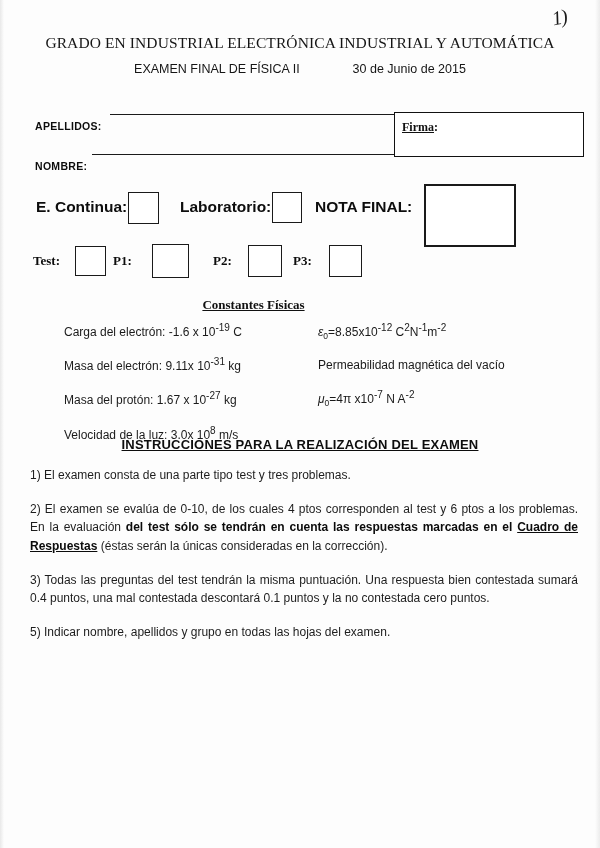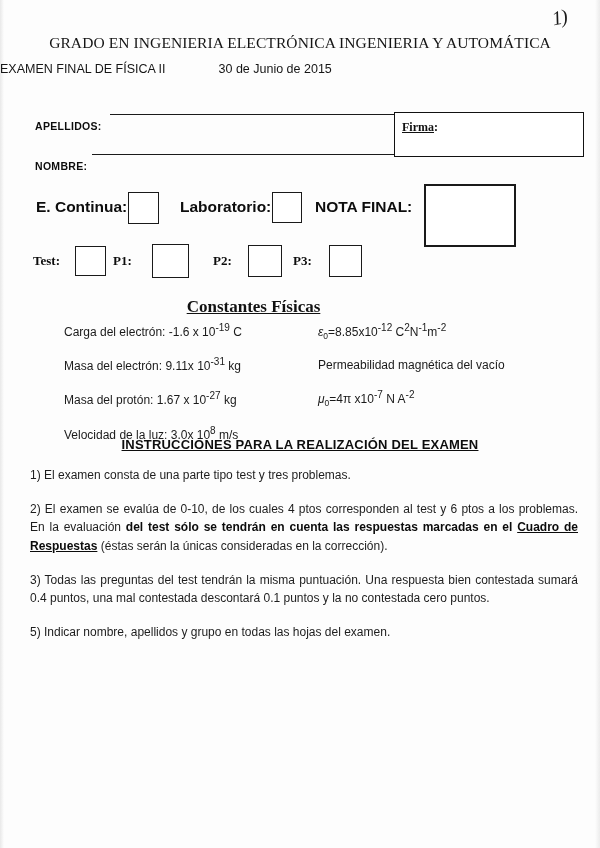--- a/index.html
+++ b/index.html
@@ -57,20 +57,21 @@
     text-align: center;
     font-family: "Liberation Serif", serif;
     font-size: 15.5px;
     letter-spacing: 0.1px;
     color: #151515;
     white-space: nowrap;
   }
   .exam-line {
     left: 0; top: 62px;
     width: 600px;
+    text-align: center;
     font-size: 12.5px;
     color: #151515;
   }
   .exam-line .spacer { display: inline-block; width: 46px; }
 
   
   .field-label {
     font-size: 10.5px;
     font-weight: bold;
     letter-spacing: 0.3px;
@@ -133,21 +134,21 @@
   .box-p1   { left: 152px; top: 244px; width: 35px; height: 32px; }
   .box-p2   { left: 248px; top: 245px; width: 32px; height: 30px; }
   .box-p3   { left: 329px; top: 245px; width: 31px; height: 30px; }
 
   
   .constants-title {
     left: 0; top: 297px;
     width: 507px;
     text-align: center;
     font-family: "Liberation Serif", serif;
-    font-size: 17px;
+    font-size: 13px;
     font-weight: bold;
     text-decoration: underline;
     color: #111111;
   }
   .const-col-left  { left: 64px;  top: 322px; width: 260px; }
   .const-col-right { left: 318px; top: 322px; width: 270px; }
   .const-item {
     font-size: 12px;
     color: #1a1a1a;
     margin-bottom: 17px;
@@ -185,21 +186,21 @@
   .instr-p u { text-decoration: underline; }
   .instr-p.loose { line-height: 1.72; }
 </style>
 </head>
 <body>
 
 <div id="page">
 
   <div class="abs hand-mark">1)</div>
 
-  <div class="abs degree-title">GRADO EN INGENIERIA ELECTRÓNICA INGENIERIA Y AUTOMÁTICA</div>
+  <div class="abs degree-title">GRADO EN INDUSTRIAL ELECTRÓNICA INDUSTRIAL Y AUTOMÁTICA</div>
   <div class="abs exam-line">
     <span>EXAMEN FINAL DE FÍSICA II</span>
     <span class="spacer"></span>
     <span>30 de Junio de 2015</span>
   </div>
 
   <div class="abs field-label lbl-apellidos">APELLIDOS:</div>
   <div class="abs rule rule-apellidos"></div>
 
   <div class="abs field-label lbl-nombre">NOMBRE:</div>

